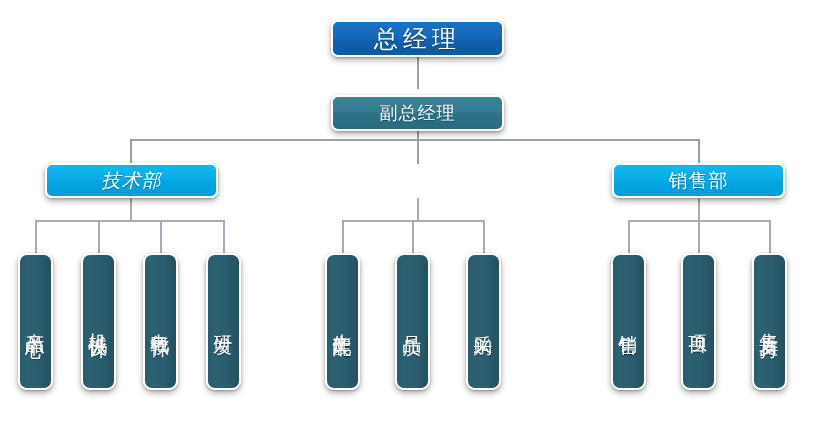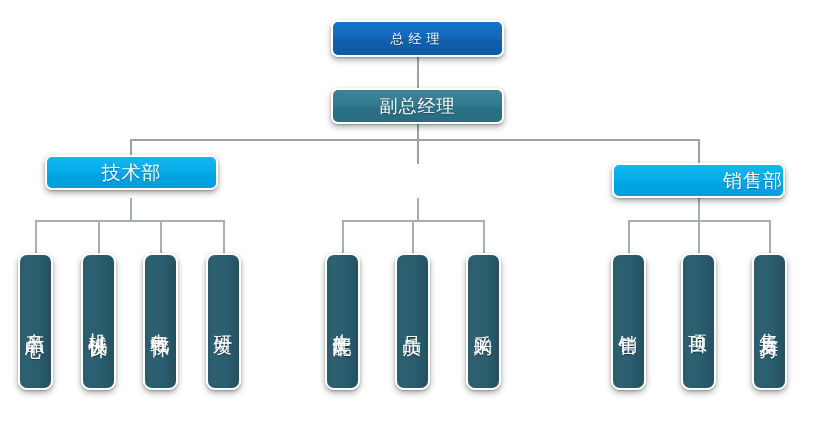--- a/index.html
+++ b/index.html
@@ -39,28 +39,29 @@
     color: #ffffff;
     border: 2px solid #ffffff;
     box-shadow: 0 3px 6px rgba(0,0,0,0.32), 0 1px 2px rgba(0,0,0,0.22);
     text-shadow: 0 1px 1px rgba(0,0,0,0.35);
     letter-spacing: 1px;
   }
 
   
   .node.lvl-ceo {
     background: linear-gradient(to bottom, #1673c6 0%, #1668bb 45%, #1160ad 55%, #0d5aa5 100%);
-    font-size: 13px;
+    font-size: 24px;
     letter-spacing: 5px;
   }
   
   .node.lvl-deputy {
     background: linear-gradient(to bottom, #3d8397 0%, #337b90 45%, #2c7186 55%, #296b80 100%);
     font-size: 18px;
     letter-spacing: 1px;
+    margin-top: 7px;
   }
   
   .node.lvl-dept {
     background: linear-gradient(to bottom, #12b7f0 0%, #07ade8 45%, #01a4e0 55%, #00a0dd 100%);
     font-size: 19px;
     letter-spacing: 1px;
   }
   
   .node.lvl-leaf {
     background: linear-gradient(to right, #2b5b6b 0%, #2d6172 22%, #2a5d6e 60%, #24505f 100%);
@@ -109,24 +110,24 @@
   <div class="conn v thin" style="left:769px; top:220px; height:33px;"></div>
 
   <div class="node lvl-ceo" style="left:331px; top:20px; width:173px; height:37px;">
     <span class="node-label">总经理</span>
   </div>
 
   <div class="node lvl-deputy" style="left:331px; top:88px; width:173px; height:36px;">
     <span class="node-label">副总经理</span>
   </div>
 
-  <div class="node lvl-dept" style="left:45px; top:155px; width:173px; height:35px;">
+  <div class="node lvl-dept" style="left:45px; top:163px; width:173px; height:35px;font-style:italic;">
     <span class="node-label">技术部</span>
   </div>
-  <div class="node lvl-dept" style="left:612px; top:163px; width:173px; height:35px;justify-content:flex-end;">
+  <div class="node lvl-dept" style="left:612px; top:163px; width:173px; height:35px;">
     <span class="node-label">销售部</span>
   </div>
 
   <div class="node lvl-leaf" style="left:18px; top:253px; width:35px; height:137px;">
     <span class="node-label">产品中心</span>
   </div>
   <div class="node lvl-leaf" style="left:81px; top:253px; width:35px; height:137px;">
     <span class="node-label">机械设计</span>
   </div>
   <div class="node lvl-leaf" style="left:143px; top:253px; width:35px; height:137px;">

